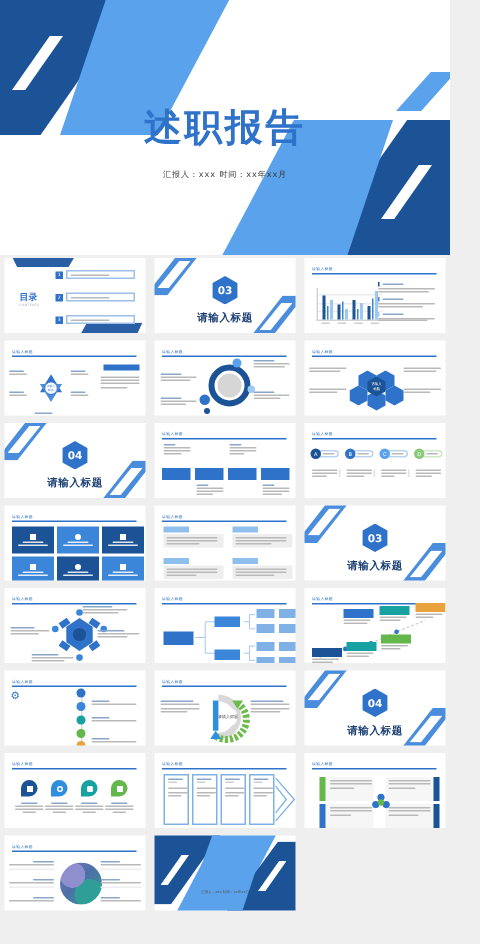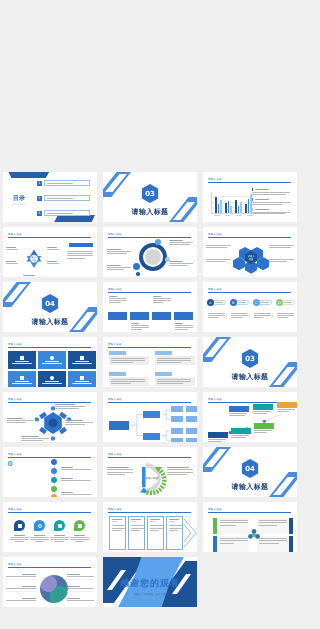--- a/index.html
+++ b/index.html
@@ -190,20 +190,31 @@
     font-size:9px; font-weight:bold; color:#2f72c9; letter-spacing:1px;
     font-family:"DejaVu Sans", sans-serif; }
   .th-sub { position:absolute; left:0; right:0; top:36px; text-align:center;
     font-size:2.4px; color:#555; font-family:"DejaVu Sans", sans-serif; }
 </style>
 </head>
 <body>
 
 <div class="page">
 
+  <div class="cover">
+    <div class="cv-navy-tl"></div>
+    <div class="cv-lblue-tl"></div>
+    <div class="cv-slash-tl"></div>
+    <div class="cv-thin-r"></div>
+    <div class="cv-navy-br"></div>
+    <div class="cv-lblue-br"></div>
+    <div class="cv-slash-br"></div>
+    <div class="cv-title">述职报告</div>
+    <div class="cv-sub">汇报人：xxx  时间：xx年xx月</div>
+  </div>
 
   <div class="grid">
 
     <div class="cell">
       <div class="slide">
         <div class="toc-tab"></div>
         <div class="toc-tab2"></div>
         <div class="toc-word">
           <span>目录</span>
           <small>CONTENTS</small>
@@ -959,21 +970,20 @@
     </div>
 
     <div class="cell">
       <div class="th">
         <div class="th-navy-tl"></div>
         <div class="th-lblue-tl"></div>
         <div class="th-slash-tl"></div>
         <div class="th-navy-br"></div>
         <div class="th-lblue-br"></div>
         <div class="th-slash-br"></div>
-        <div class="th-title">感谢您的观看</div>
         <div class="th-sub">汇报人：xxx  时间：xx年xx月</div>
       </div>
     </div>
 
     <div class="cell"></div>
 
   </div>
 </div>
 
 </body></html>

